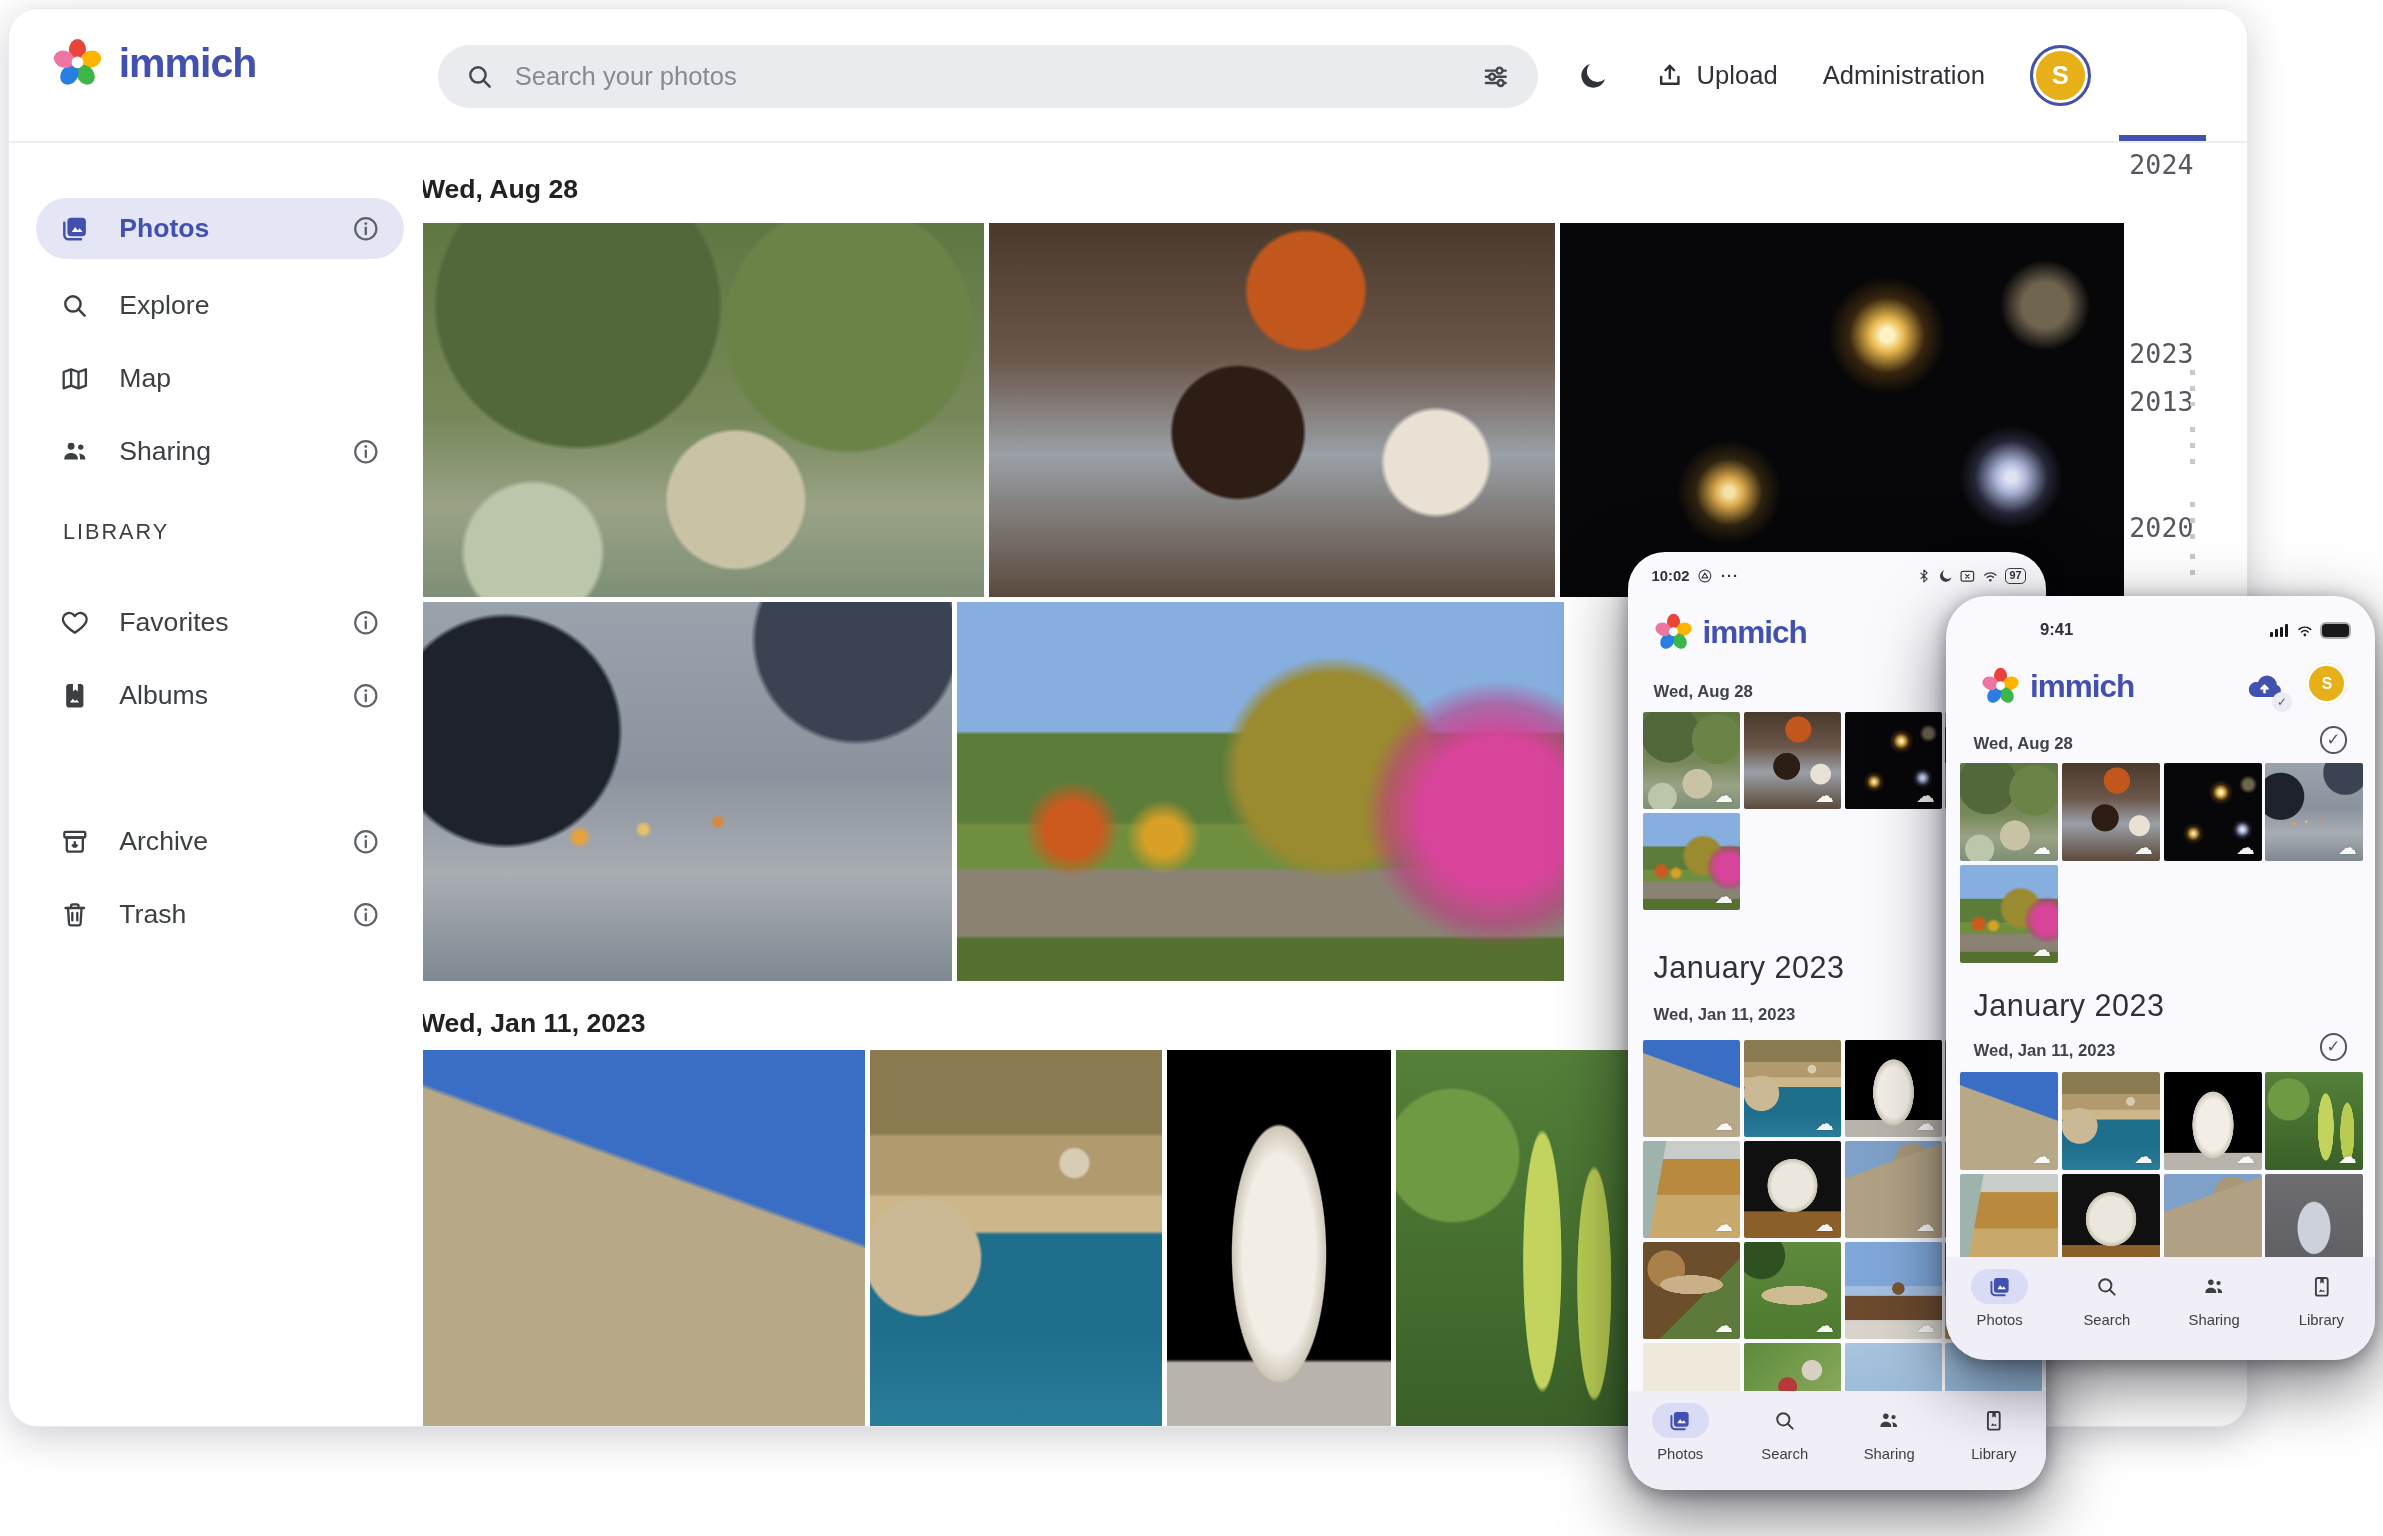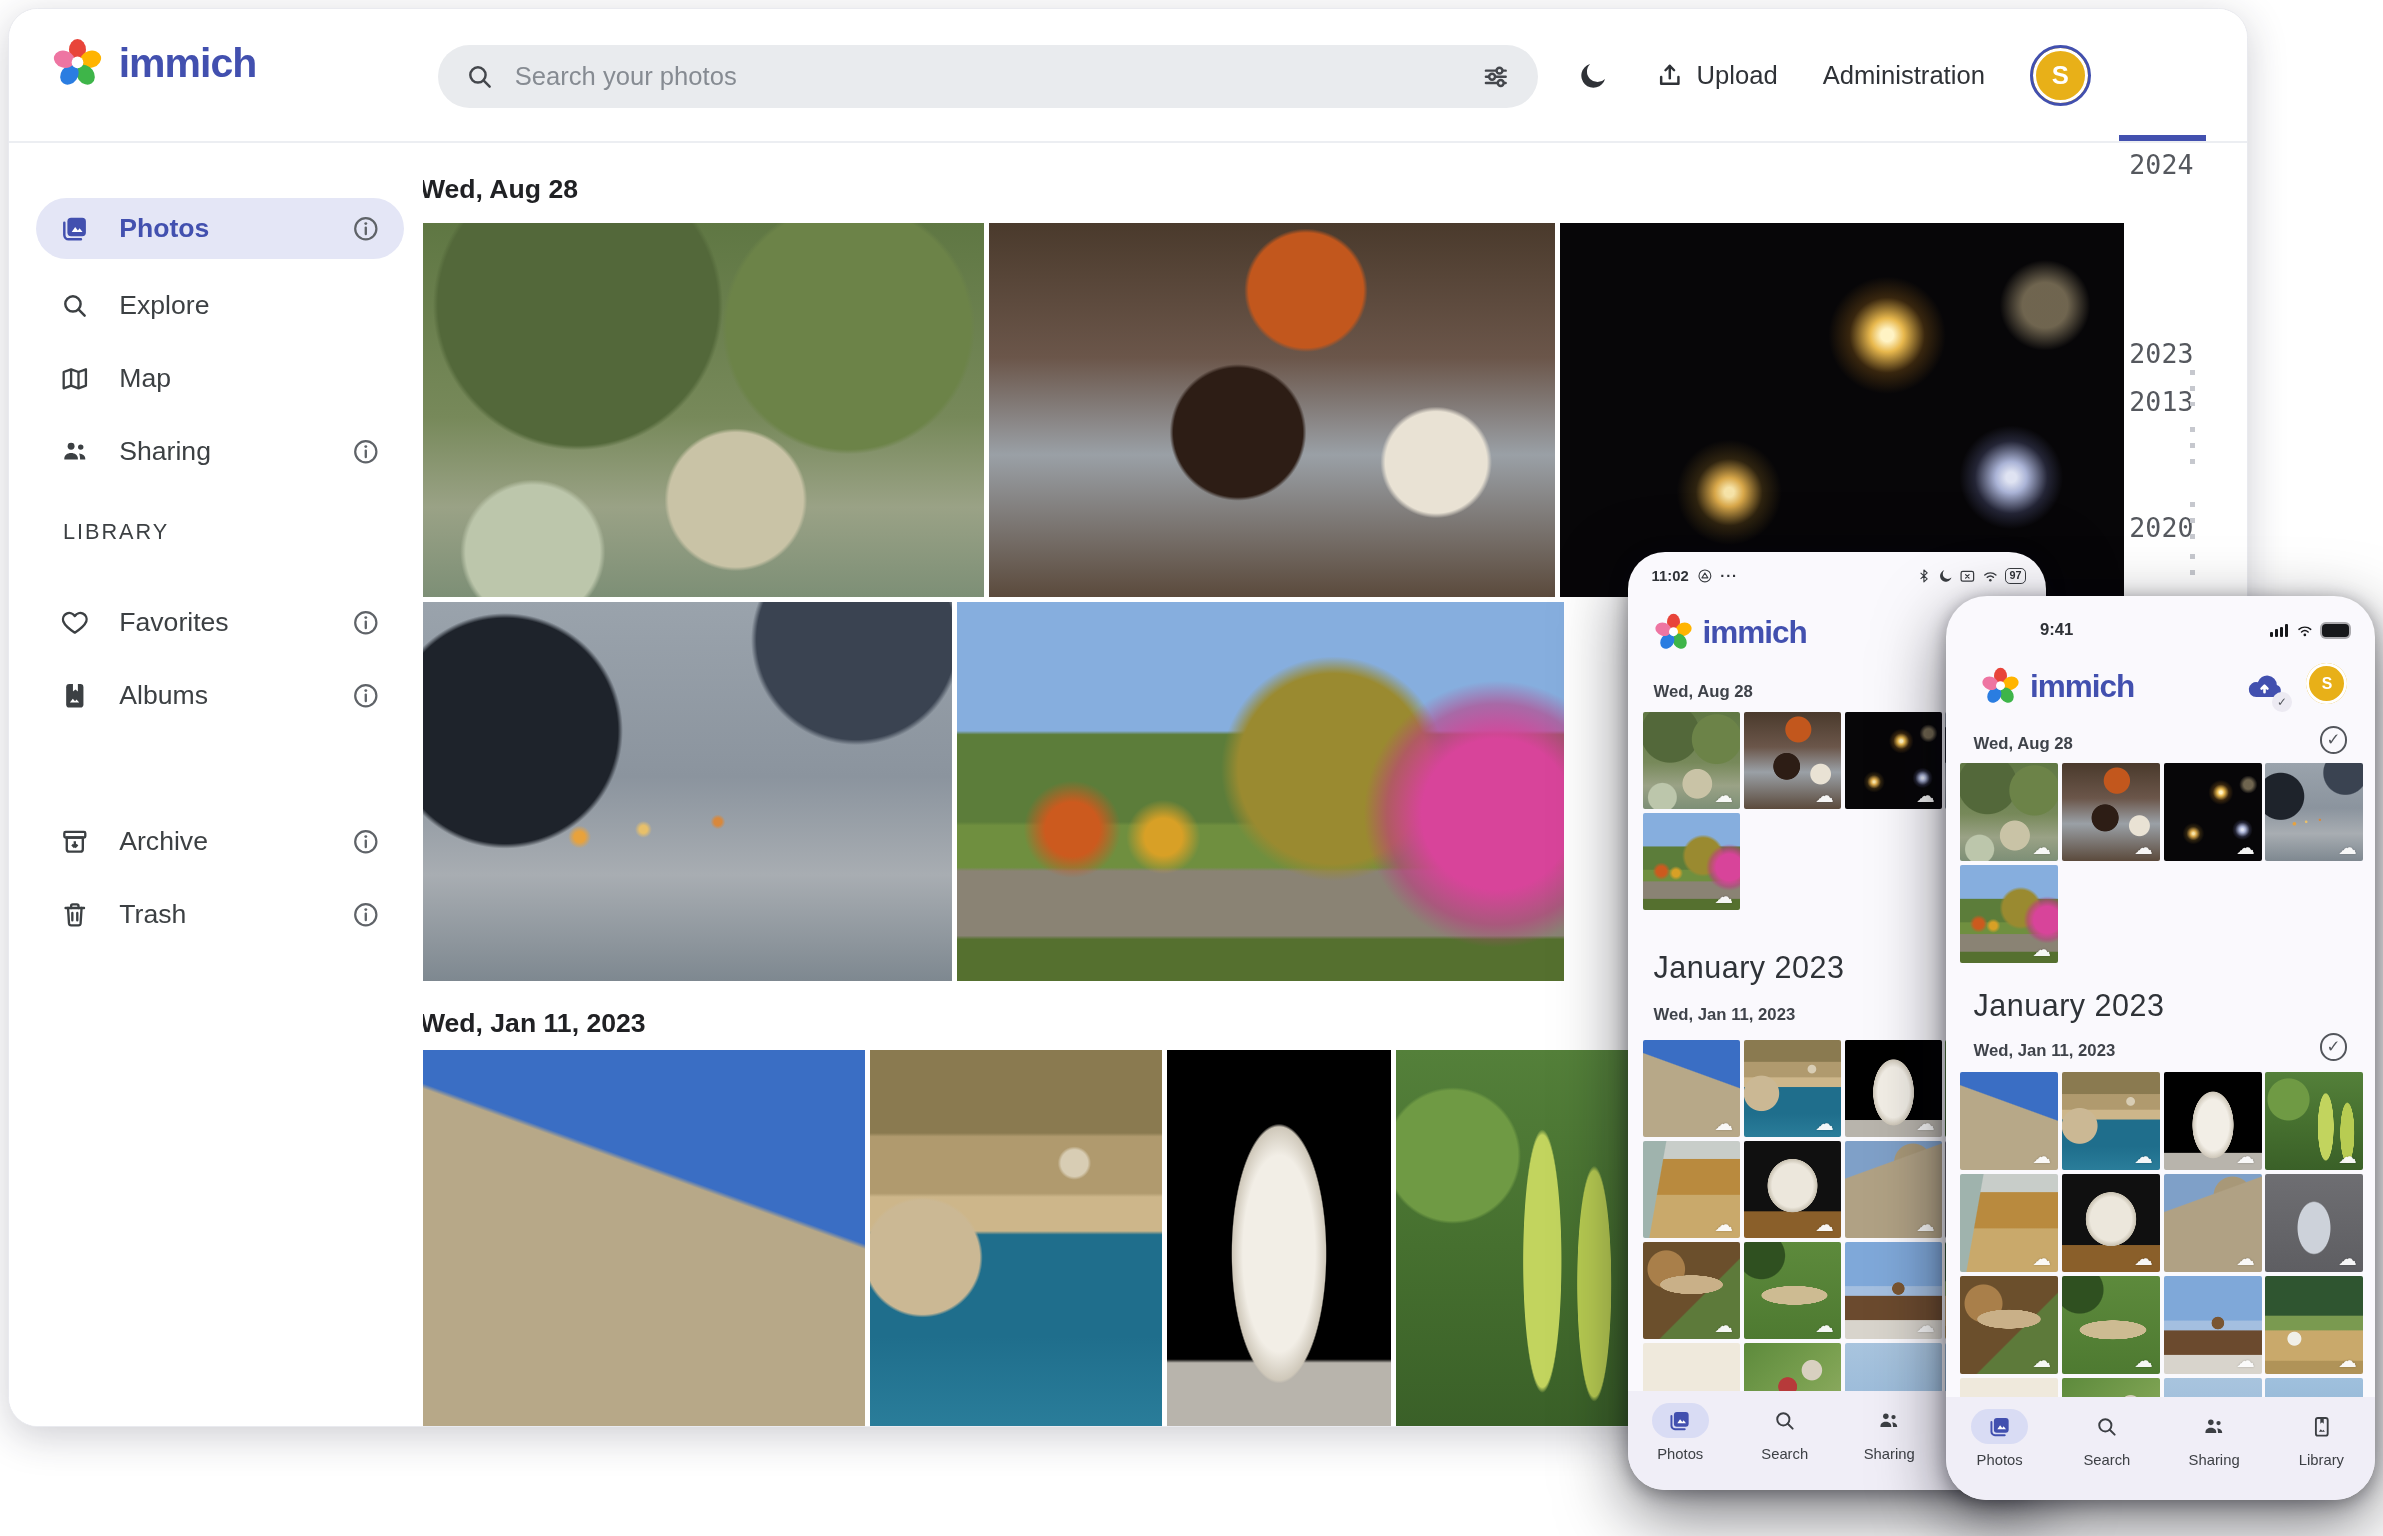--- a/index.html
+++ b/index.html
@@ -69,21 +69,21 @@
   .tl-marker { position:absolute; right:41px; top:126px; width:87px; height:5.9px; background:#4250af; }
   .tl-year { position:absolute; right:39px; width:93px; text-align:center;
     font-family:"DejaVu Sans Mono", monospace; font-size:26.6px; color:#55585e; cursor:pointer; }
   .tl-ticks { position:absolute; right:52px; width:4.9px;
     background-image:repeating-linear-gradient(180deg,#c6c8ce 0 4.9px, transparent 4.9px 15.8px); }
 
   
   .phone { position:absolute; background:#faf9fd; overflow:hidden;
     box-shadow:0 23.6px 69px rgba(8,8,16,.55), 0 3.9px 17.7px rgba(8,8,16,.35); }
   .phone1 { left:1628px; top:552px; width:418px; height:938px; border-radius:37px; z-index:10; }
-  .phone2 { left:1946px; top:596px; width:429px; height:904px; border-radius:41px; z-index:11; }
+  .phone2 { left:1946px; top:596px; width:429px; height:764px; border-radius:41px; z-index:11; }
 
   .p-status { position:absolute; display:flex; align-items:center; font-weight:600; color:#2f3237; }
   .p-brand { position:absolute; display:flex; align-items:center; gap:9.9px; }
   .p-brand .brand-text { font-size:31.5px; }
   .p-date { position:absolute; font-size:16.7px; font-weight:600; color:#3f434a; }
   .p-month { position:absolute; font-size:30.5px; font-weight:500; color:#2f3338; letter-spacing:0.5px; }
 
   .pgrid { position:absolute; display:grid; grid-auto-flow:row; }
   .pgrid .ph { position:relative; border-radius:2px; }
   .pgrid .ph::after { content:"☁"; position:absolute; right:6.9px; bottom:2px;
@@ -421,21 +421,21 @@
       <div class="tl-ticks" style="top:361px; height:43px"></div>
       <div class="tl-ticks" style="top:418px; height:43px"></div>
       <div class="tl-ticks" style="top:493px; height:43px"></div>
       <div class="tl-ticks" style="top:545px; height:29.6px"></div>
       <div class="tl-ticks" style="top:599px; height:13.8px"></div>
     </div>
   </div>
 
   <div class="phone phone1">
     <div class="p-status" style="left:23.6px; top:15.8px; gap:7.9px; font-size:14.8px">
-      <span>11:02</span>
+      <span>10:02</span>
       <svg class="ic" width="15.8" height="15.8" style="color:#3a3d42" viewBox="0 0 16 16">
           <use href="#i-shield"></use>
         </svg>
       <span style="letter-spacing:1px">···</span>
     </div>
     <div class="p-status" style="right:19.7px; top:15.8px; gap:5.9px">
       <svg class="ic" width="15.8" height="15.8" style="color:#3a3d42" viewBox="0 0 16 16">
           <use href="#i-bt"></use>
         </svg>
       <svg class="ic" width="15.8" height="15.8" style="color:#3a3d42" viewBox="0 0 16 16">

